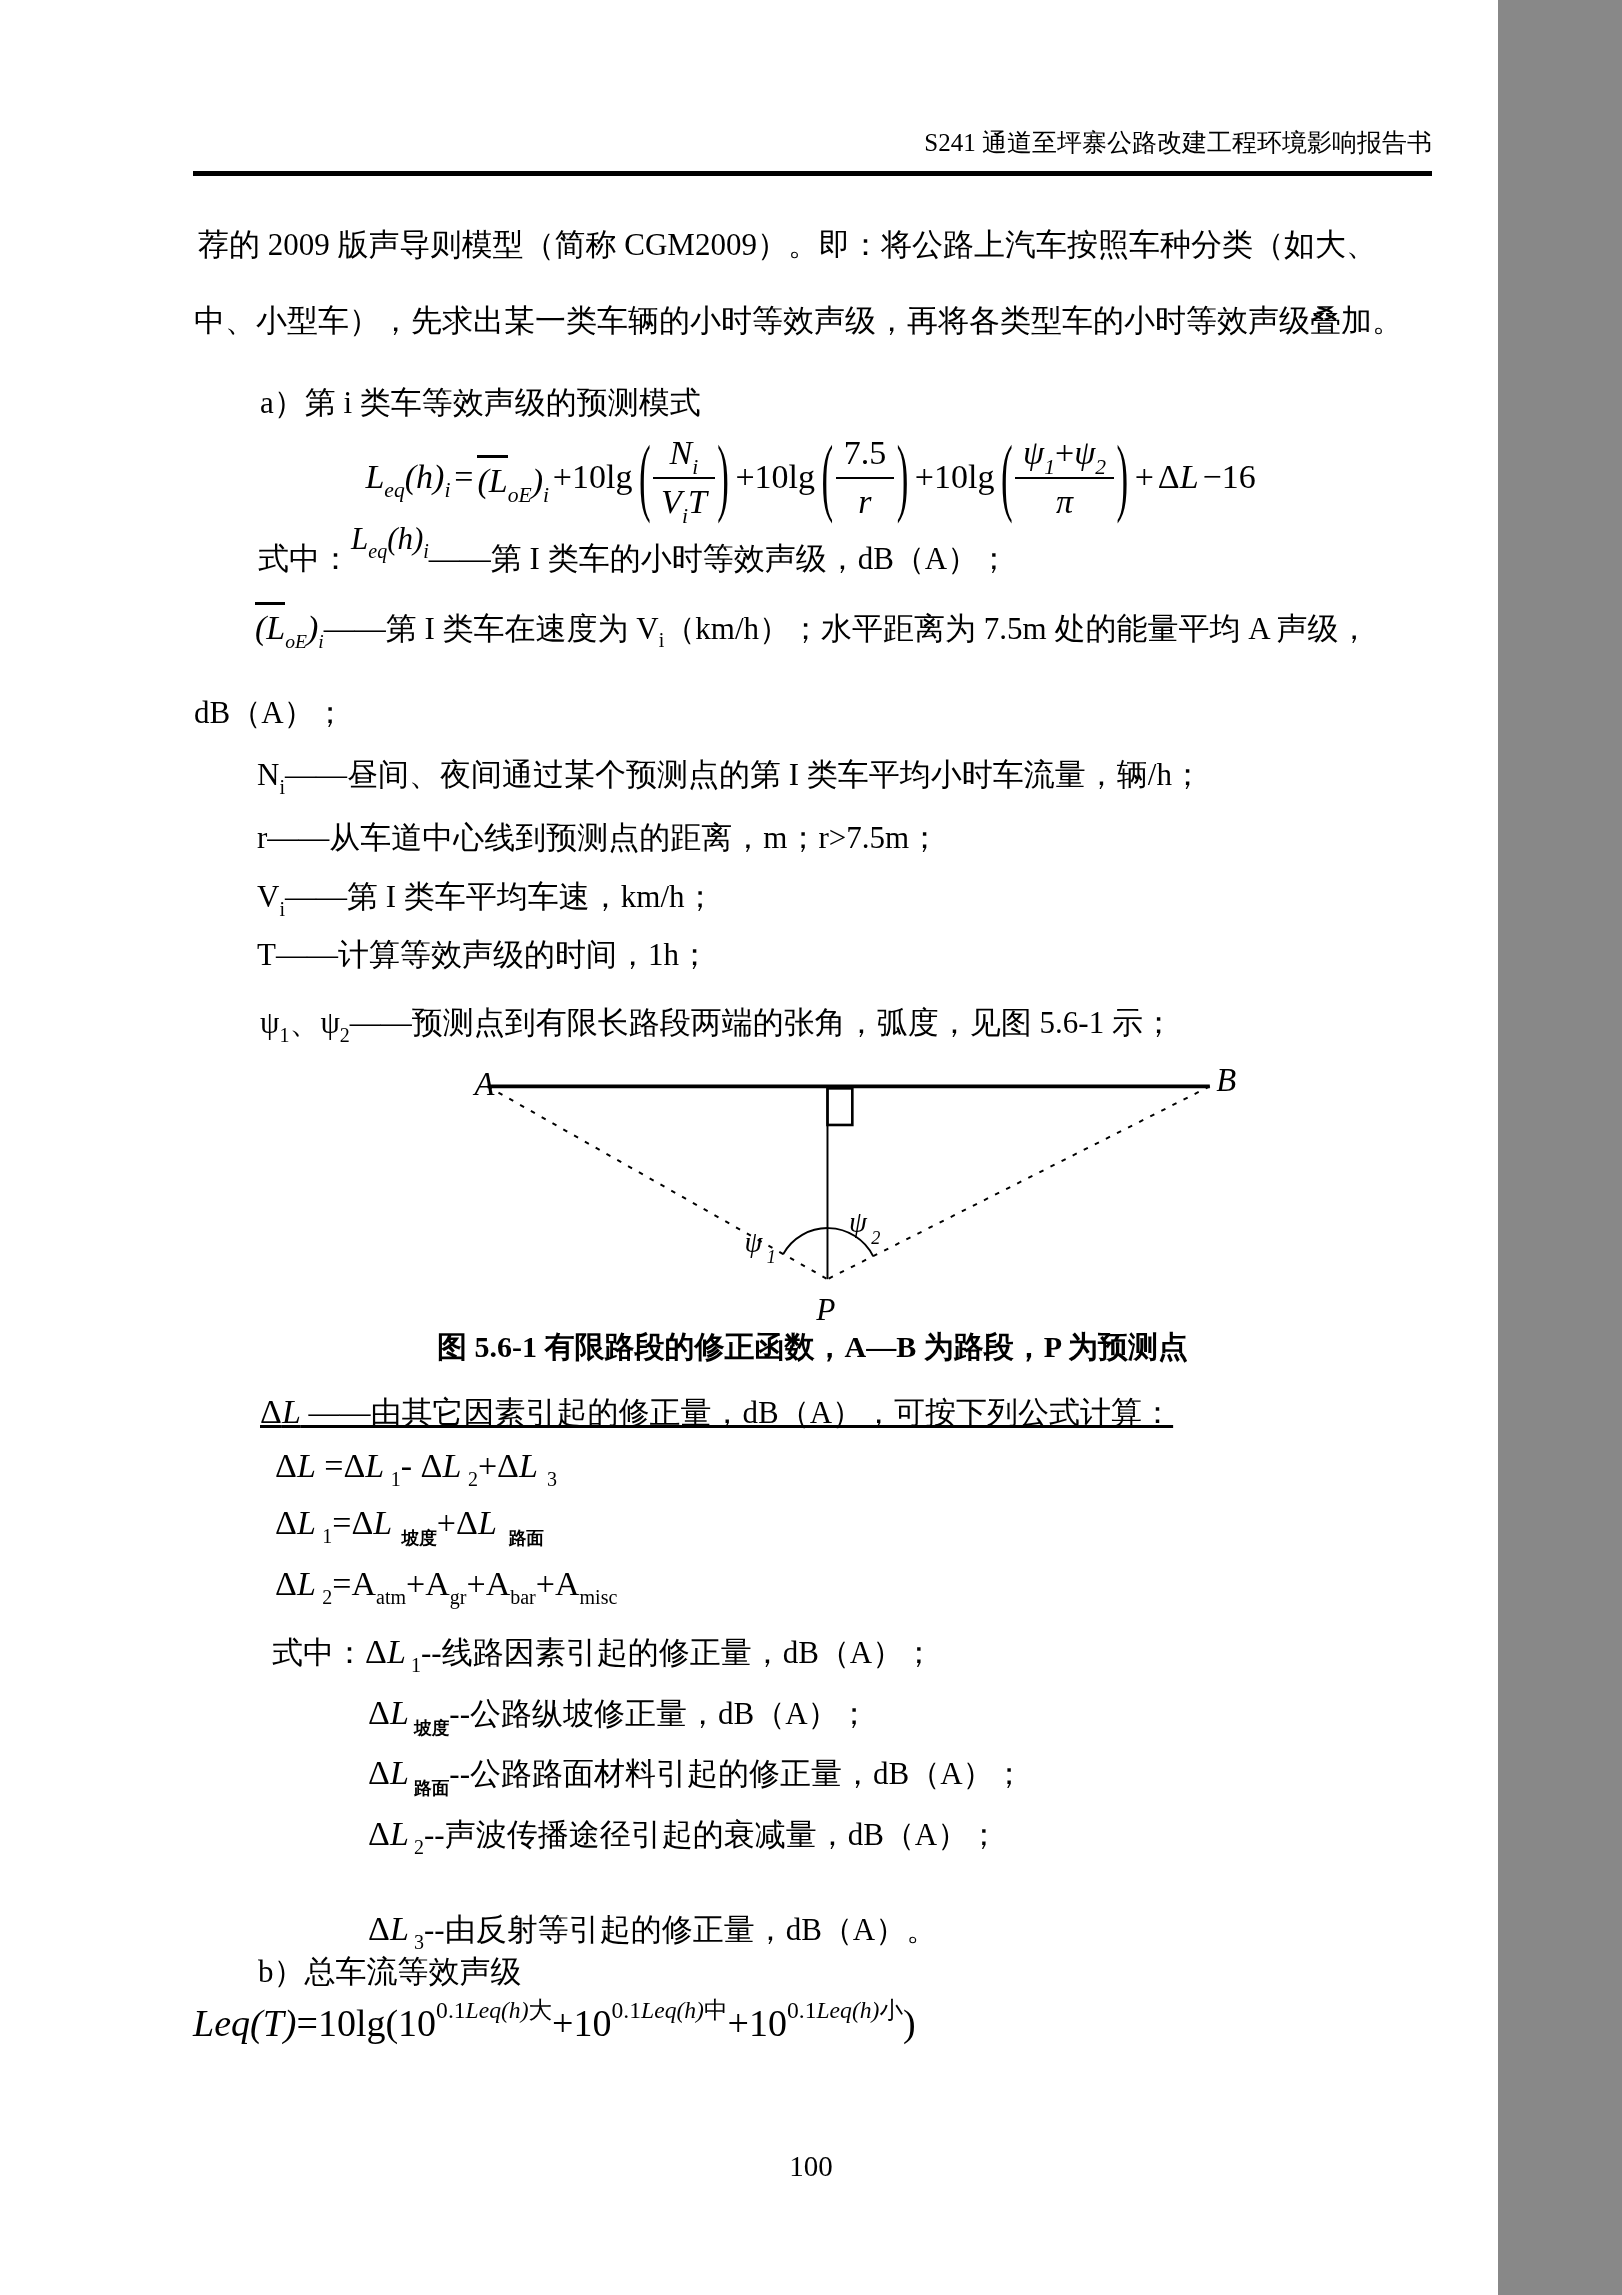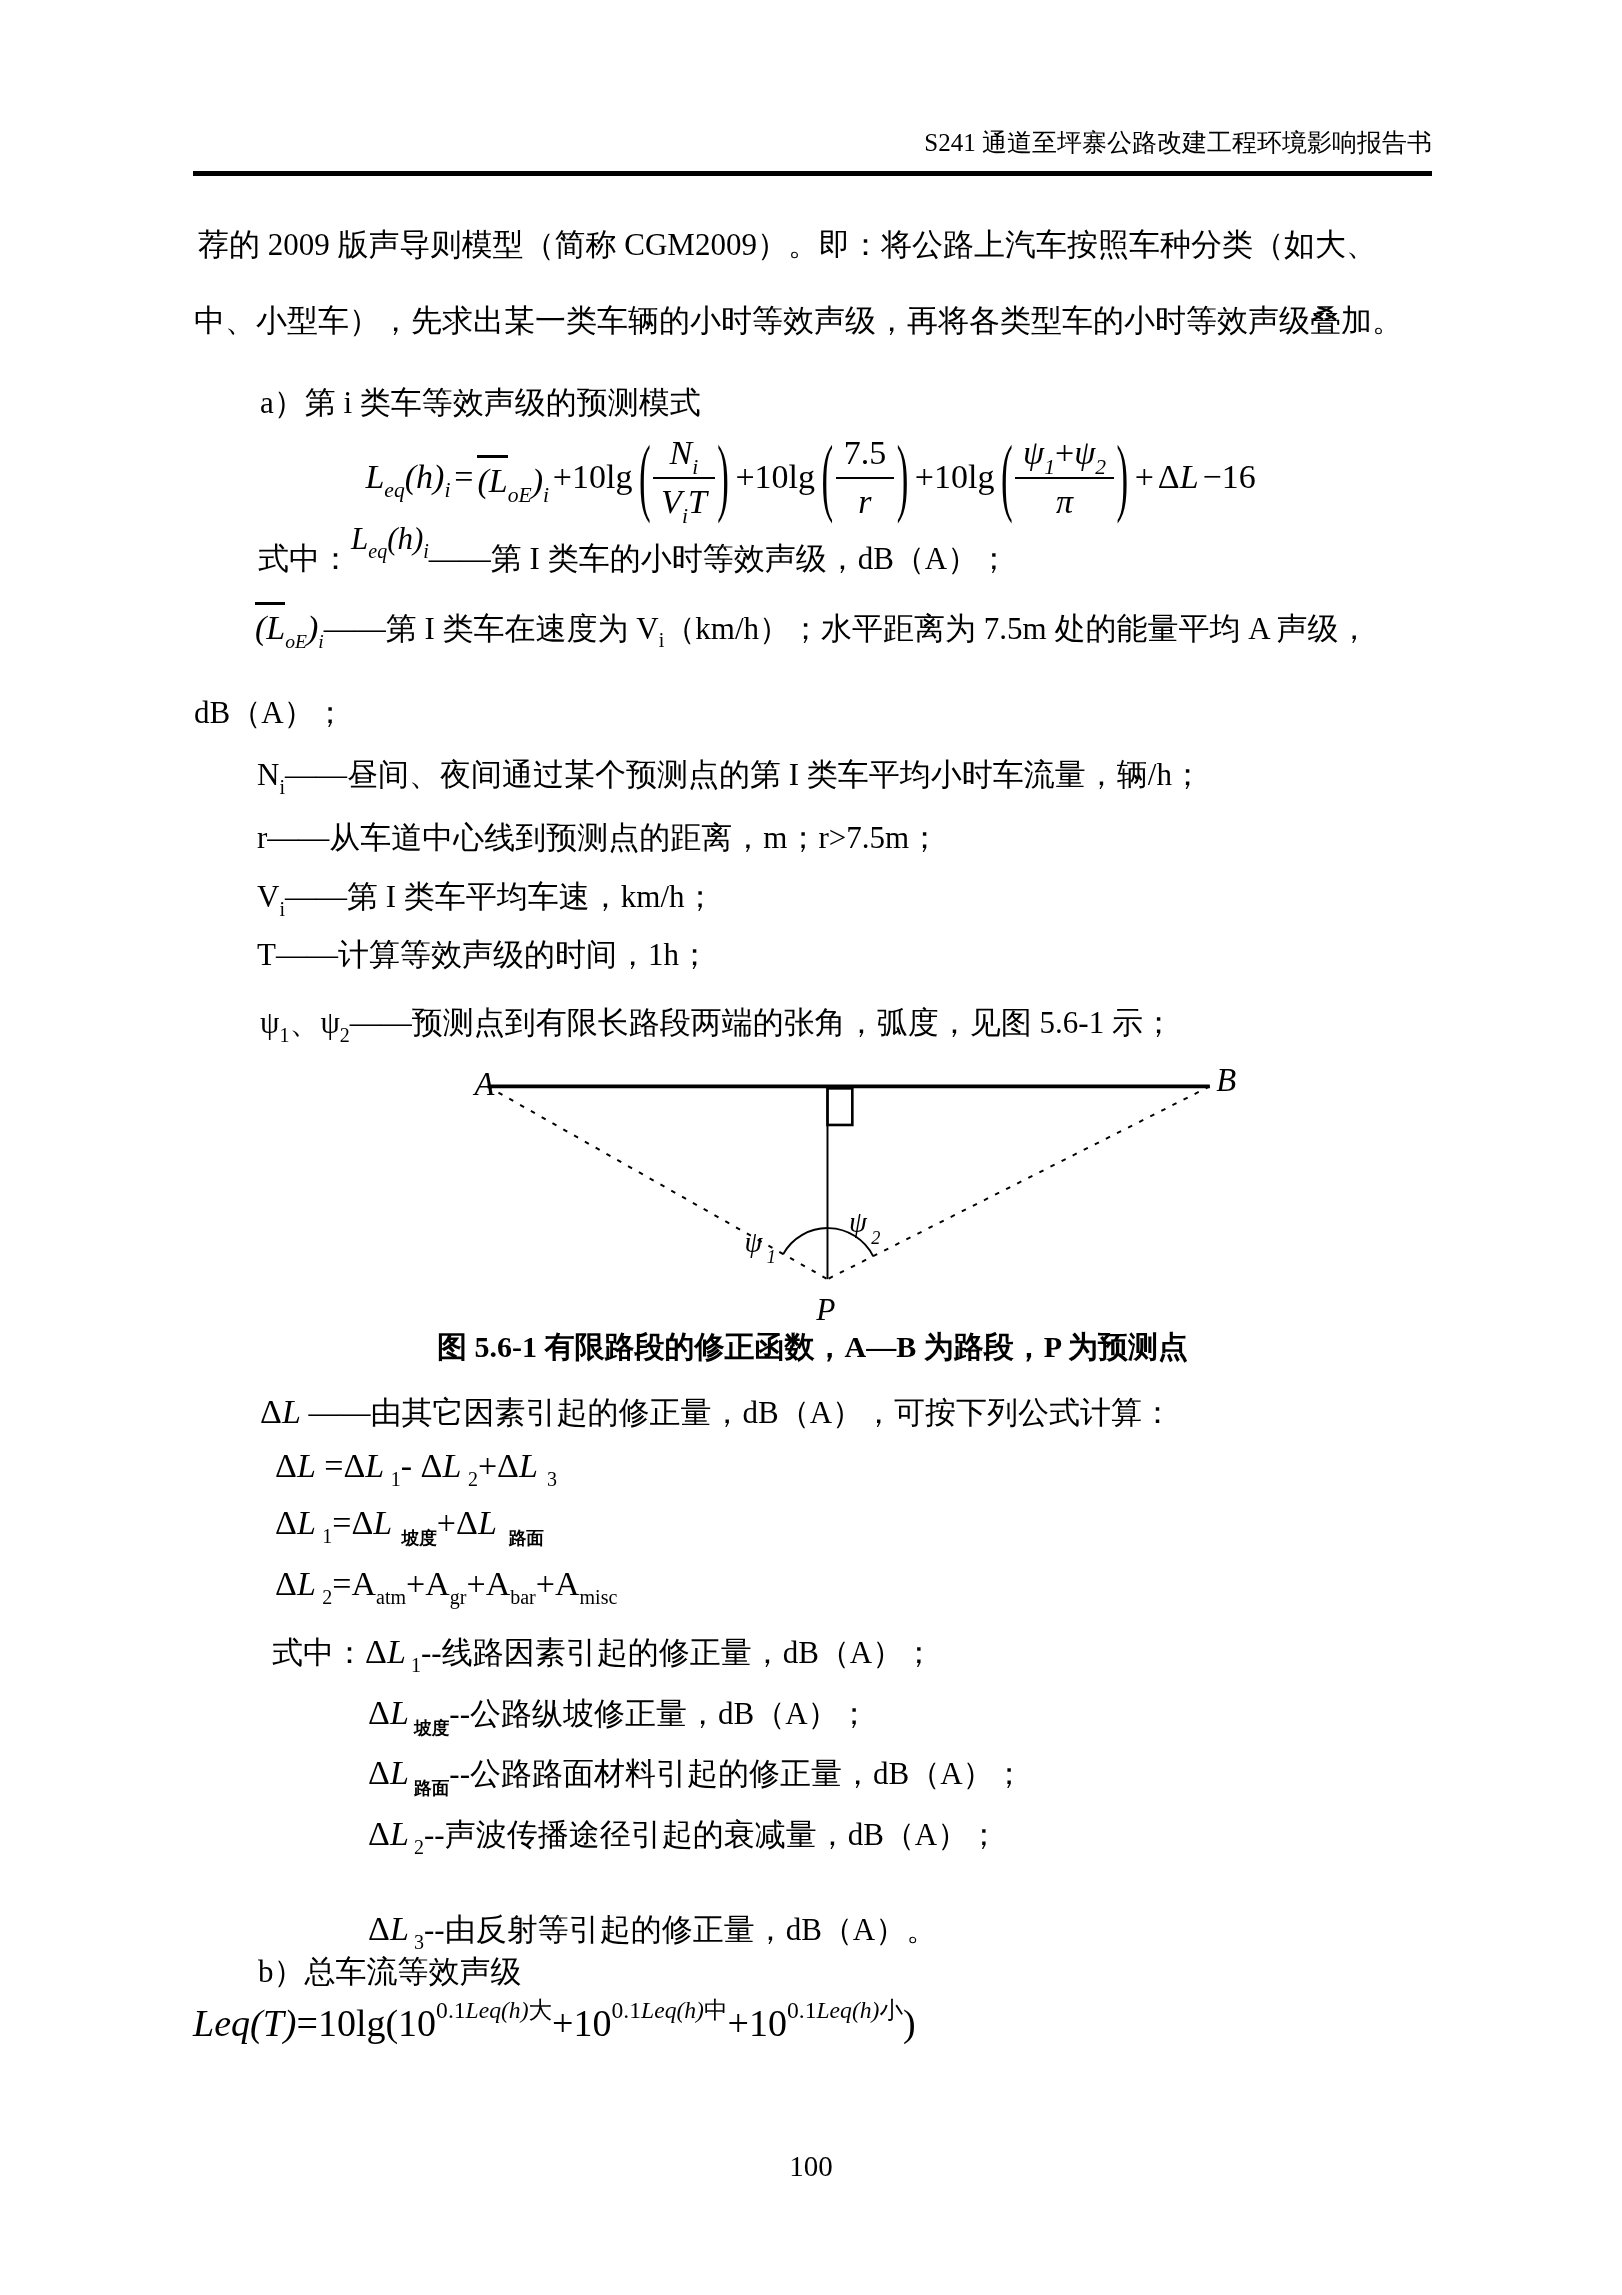--- a/index.html
+++ b/index.html
@@ -1,18 +1,18 @@
 <!DOCTYPE html>
 <html style="font-size:10.5px"><head>
 <meta charset="utf-8">
 <style>
   html,body{margin:0;padding:0;background:#888;}
   .page{
     position:relative;
-    width:1622px;height:2295px;
+    width:1498px;height:2295px;
     background:#ffffff;
     color:#000;
     font-family:"Liberation Serif","DejaVu Serif",serif;
     overflow:hidden;
   }
   .abs{position:absolute;white-space:nowrap;}
   .cn{font-size:31px;line-height:41px;}
   .hdr{top:126px;left:193px;width:1239px;text-align:right;font-size:25px;}
   .rule{top:171px;left:193px;width:1239px;height:4.6px;background:#000;}
   .it{font-style:italic;}
@@ -128,21 +128,21 @@
     <text x="1140" y="52" font-size="50" font-style="italic">B</text>
     <text x="528" y="402" font-size="48" font-style="italic">P</text>
     <text x="418" y="298" font-size="44" font-style="italic">ψ</text>
     <text x="452" y="316" font-size="28" font-style="italic">1</text>
     <text x="578" y="268" font-size="44" font-style="italic">ψ</text>
     <text x="612" y="286" font-size="28" font-style="italic">2</text>
   </svg>
 
   <div class="abs cap">图 5.6-1 有限路段的修正函数，A—B 为路段，P 为预测点</div>
 
-  <div class="abs cn" style="top:1391px;left:260px;">
+  <div class="abs cn" style="top:1391px;left:260px;text-decoration:underline;">
     <span class="term"><span>Δ</span><span class="dl-l">L</span></span><span> ——由其它因素引起的修正量，dB（A），可按下列公式计算：</span>
   </div>
 
   <div class="abs deq" style="top:1447px;left:275px;">
     <span>Δ</span><span class="dl-l">L</span>
     <span>=</span><span>Δ</span><span class="dl-l">L</span><span class="dsub" style="margin-left:6.5px;">1</span><span>-</span> <span>Δ</span><span class="dl-l">L</span><span class="dsub" style="margin-left:6.5px;">2</span><span>+</span><span>Δ</span><span class="dl-l">L</span><span class="dsub" style="margin-left:9.2px;">3</span>
   </div>
   <div class="abs deq" style="top:1504px;left:275px;">
     <span>Δ</span><span class="dl-l">L</span><span class="dsub" style="margin-left:6.5px;">1</span><span>=</span><span>Δ</span><span class="dl-l">L</span><span class="dsubcn" style="margin-left:9.2px;">坡度</span><span>+</span><span>Δ</span><span class="dl-l">L</span><span class="dsubcn" style="margin-left:11.8px;">路面</span>
   </div>

